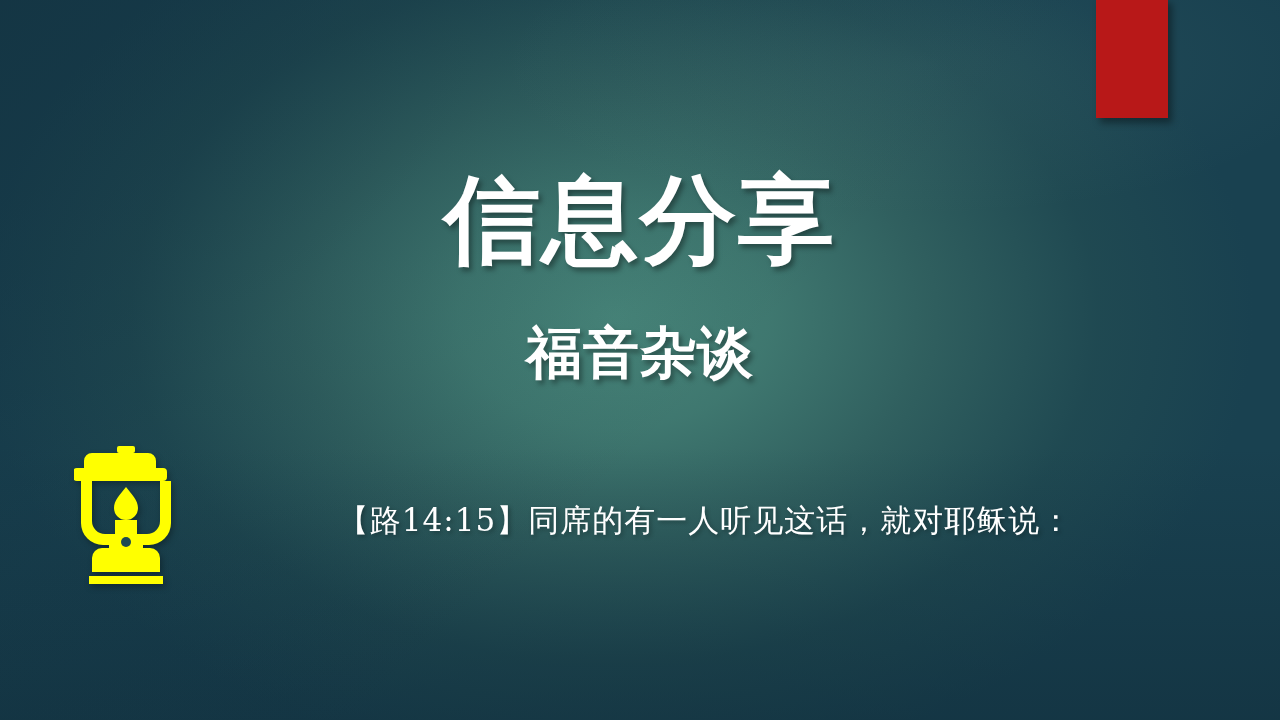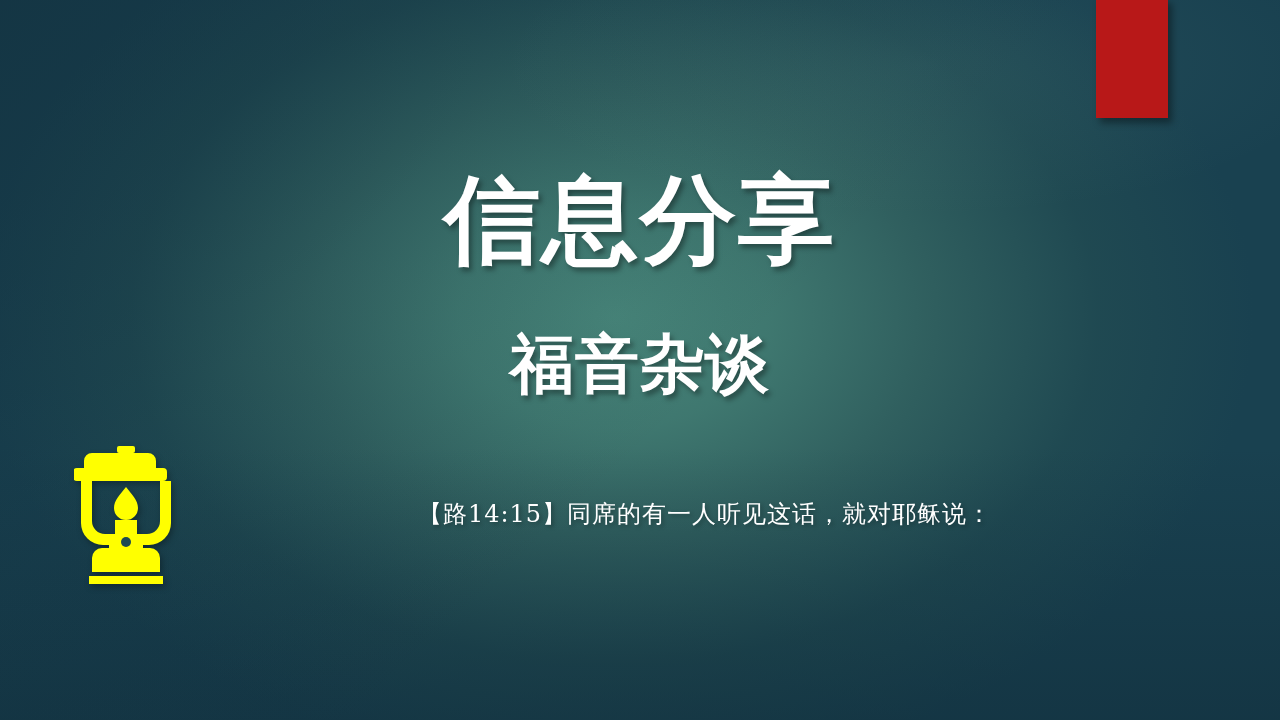--- a/index.html
+++ b/index.html
@@ -83,38 +83,38 @@
     white-space: nowrap;
   }
 
   #subtitle {
     position: absolute;
     left: 0;
     top: 276px;
     width: 1280px;
     text-align: center;
     color: #ffffff;
-    font-size: 64px;
+    font-size: 56px;
     font-weight: bold;
     line-height: 1.1;
     letter-spacing: 1px;
     text-shadow: 3px 4px 5px rgba(0,0,0,0.35);
     white-space: nowrap;
   }
 
   
   #scripture {
     position: absolute;
     left: 200px;
     top: 495px;
     width: 1010px;
     text-align: center;
     color: #ffffff;
     font-family: "DejaVu Serif", "Liberation Serif", serif;
-    font-size: 24px;
+    font-size: 31px;
     line-height: 1.62;
     letter-spacing: 1px;
     text-shadow: 2px 2px 4px rgba(0,0,0,0.30);
   }
   #scripture .line {
     display: block;
     white-space: pre;
   }
 
   

